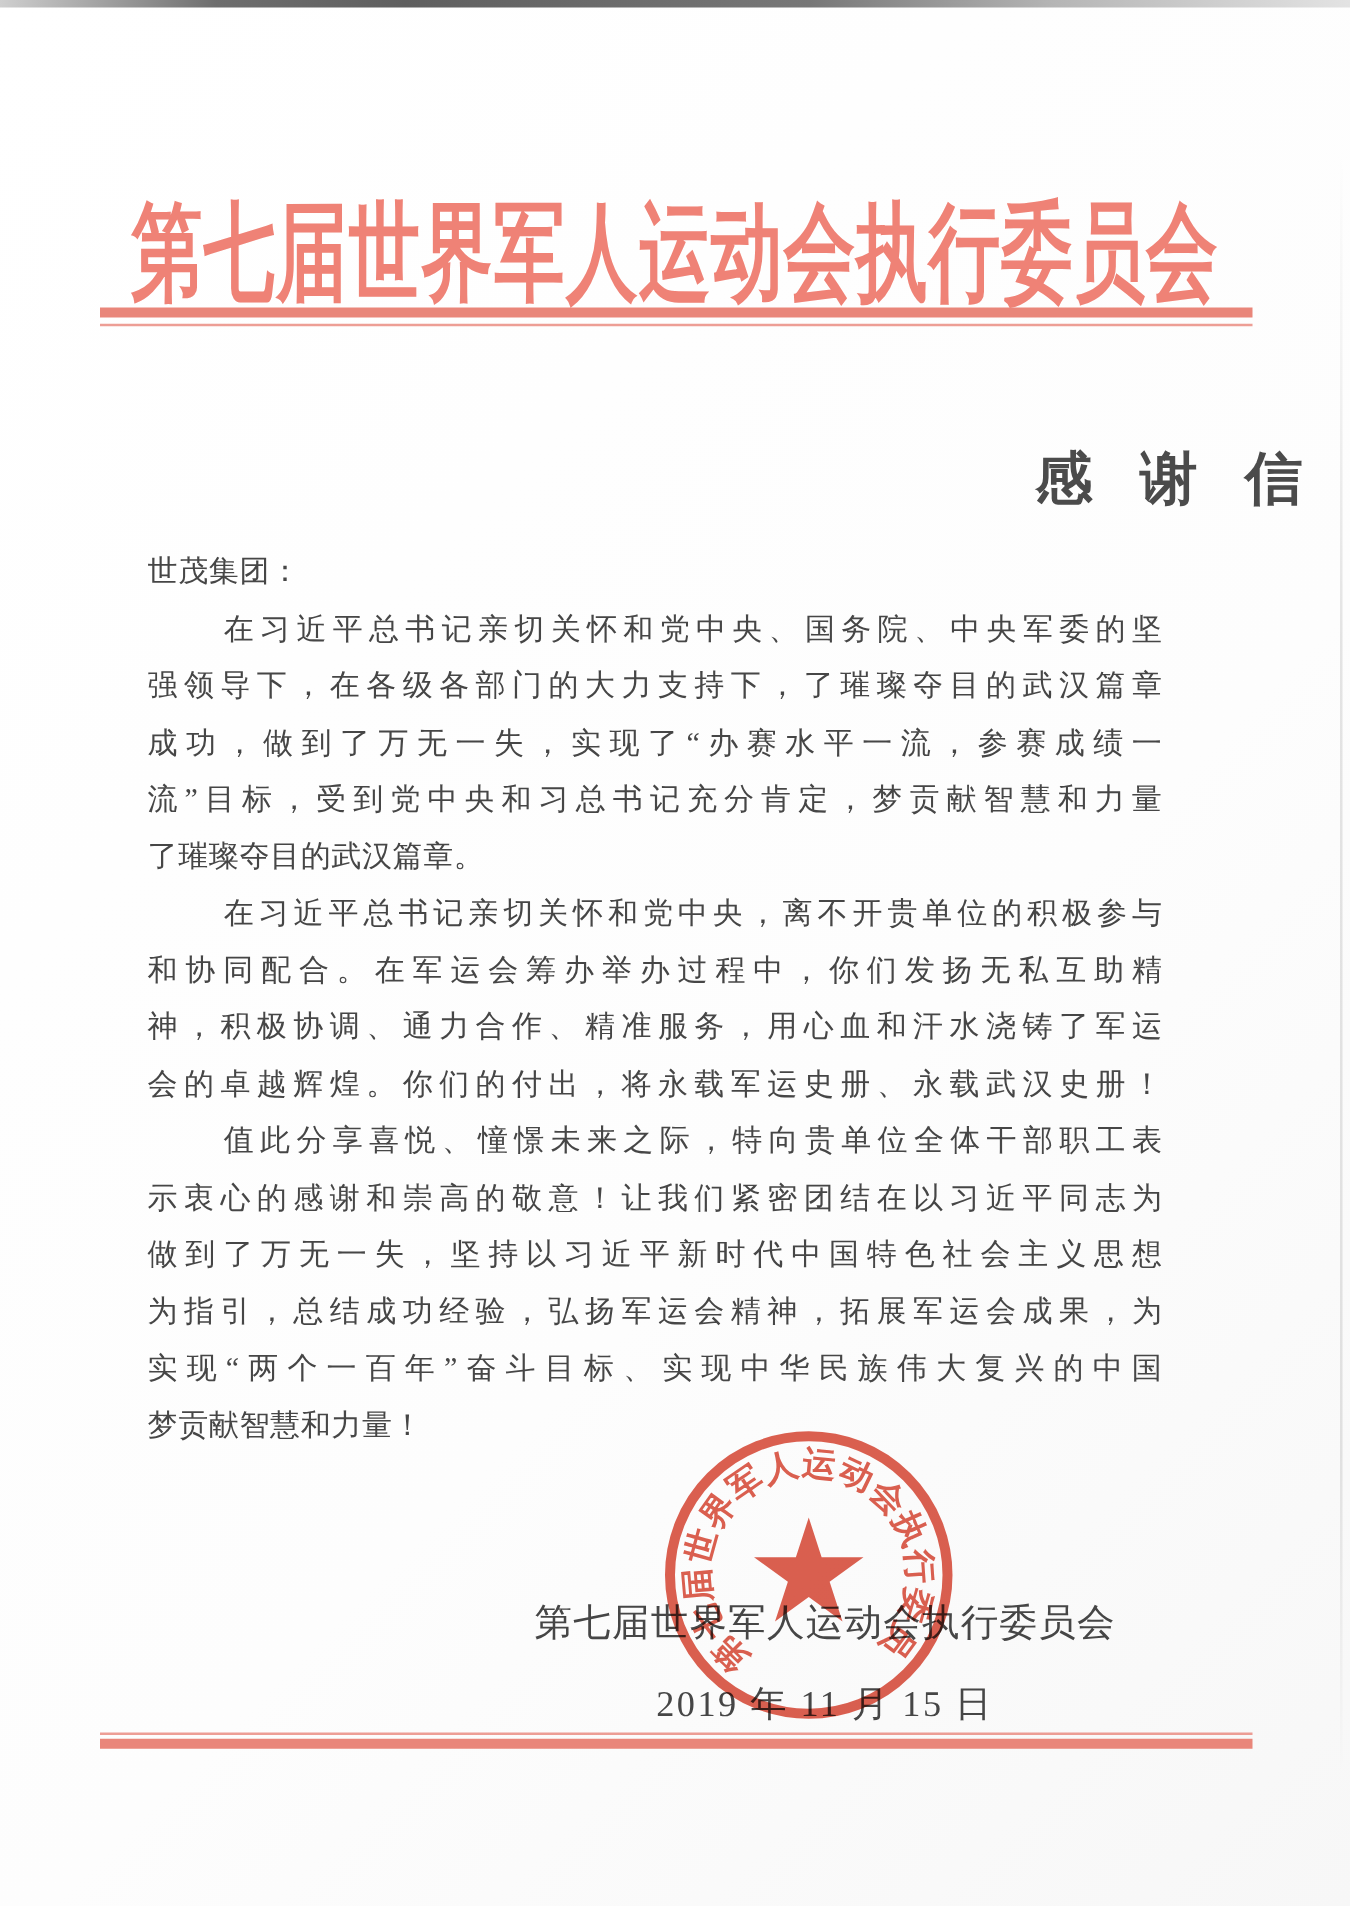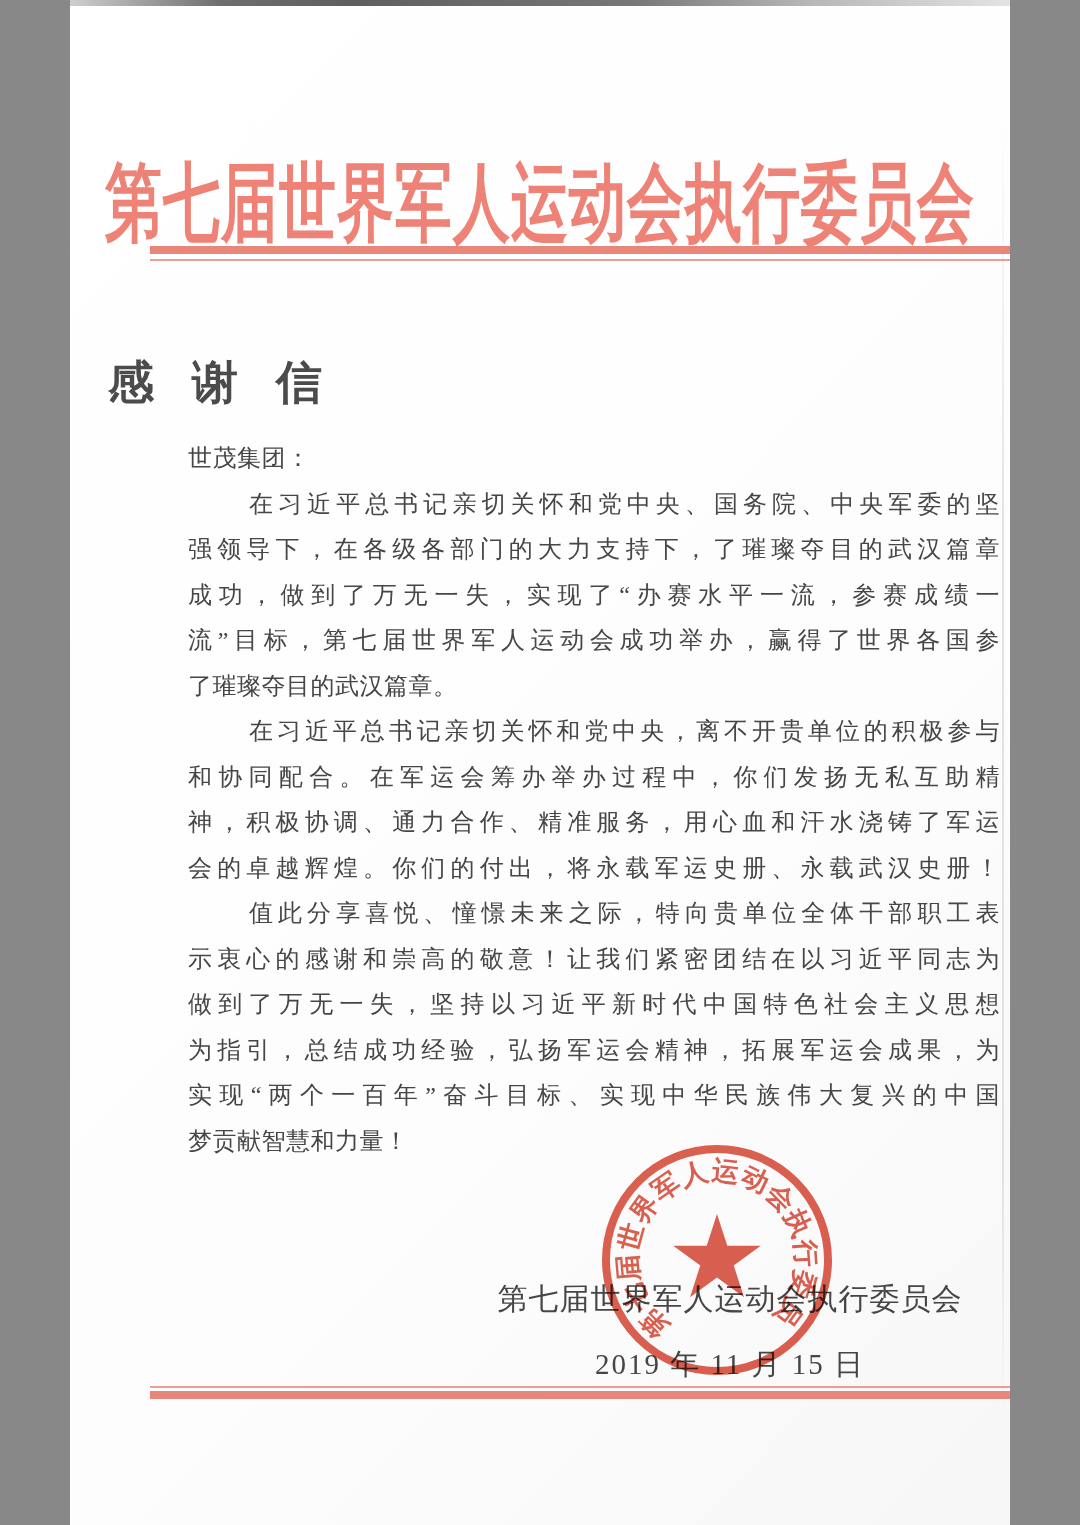--- a/index.html
+++ b/index.html
@@ -1,18 +1,18 @@
 <!DOCTYPE html>
 <html style="--header-red: #ef8276; --rule-red: #e9867a; --body-text: #464646; --title-text: #4b4b4b; --seal-red: #d94a38;"><head>
 <meta charset="utf-8">
 <style>
   html,body{margin:0;padding:0;background:#888;}
   #page{
     position:relative;
-    width:940px;height:1525px;
+    width:1080px;height:1525px;
     margin:0 auto;
     background:linear-gradient(135deg,#ffffff 0%,#fdfdfd 60%,#f7f7f7 100%);
     overflow:hidden;
     font-family:"Liberation Serif","DejaVu Serif",serif;
   }
   
   .scan-top{
     position:absolute;top:0;left:0;width:100%;height:6px;
     background:linear-gradient(to right,#cfcfcf 0%,#6e6e6e 16%,#5f5f5f 30%,#777 60%,#b5b5b5 78%,#e3e3e3 100%);
   }
@@ -32,21 +32,21 @@
     white-space:nowrap;
   }
   .rule{position:absolute;left:80px;width:922px;background:var(--rule-red);}
   .rule-top-thick{top:246px;height:8px;}
   .rule-top-thin{top:259px;height:2px;opacity:.8;}
   .rule-bottom-thin{top:1386px;height:2px;opacity:.8;}
   .rule-bottom-thick{top:1391px;height:8px;}
   
   .letter-title{
     position:absolute;top:352px;left:0;width:100%;
-    text-align:left;text-indent:38px;
+    text-align:right;text-indent:38px;
     font-size:46px;font-weight:600;letter-spacing:38px;
     color:var(--title-text);
   }
   
   .body-block{
     position:absolute;top:436px;left:118px;width:812px;
     font-size:24px;color:var(--body-text);
   }
   .body-line{
     height:45.5px;line-height:45.5px;
@@ -83,21 +83,21 @@
   <div class="rule rule-top-thick"></div>
   <div class="rule rule-top-thin"></div>
 
   <div class="letter-title">感谢信</div>
 
   <div class="body-block" id="body-block">
       <div class="body-line">世茂集团：</div>
       <div class="body-line indent fill">在习近平总书记亲切关怀和党中央、国务院、中央军委的坚</div>
       <div class="body-line fill">强领导下，在各级各部门的大力支持下，了璀璨夺目的武汉篇章</div>
       <div class="body-line fill">成功，做到了万无一失，实现了“办赛水平一流，参赛成绩一</div>
-      <div class="body-line fill">流”目标，第七届世界军人运动会成功举办，赢得了世界各国参</div>
+      <div class="body-line fill">流”目标，受到党中央和习总书记充分肯定，梦贡献智慧和力量</div>
       <div class="body-line">了璀璨夺目的武汉篇章。</div>
       <div class="body-line indent fill">在习近平总书记亲切关怀和党中央，离不开贵单位的积极参与</div>
       <div class="body-line fill">和协同配合。在军运会筹办举办过程中，你们发扬无私互助精</div>
       <div class="body-line fill">神，积极协调、通力合作、精准服务，用心血和汗水浇铸了军运</div>
       <div class="body-line fill">会的卓越辉煌。你们的付出，将永载军运史册、永载武汉史册！</div>
       <div class="body-line indent fill">值此分享喜悦、憧憬未来之际，特向贵单位全体干部职工表</div>
       <div class="body-line fill">示衷心的感谢和崇高的敬意！让我们紧密团结在以习近平同志为</div>
       <div class="body-line fill">做到了万无一失，坚持以习近平新时代中国特色社会主义思想</div>
       <div class="body-line fill">为指引，总结成功经验，弘扬军运会精神，拓展军运会成果，为</div>
       <div class="body-line fill">实现“两个一百年”奋斗目标、实现中华民族伟大复兴的中国</div>

